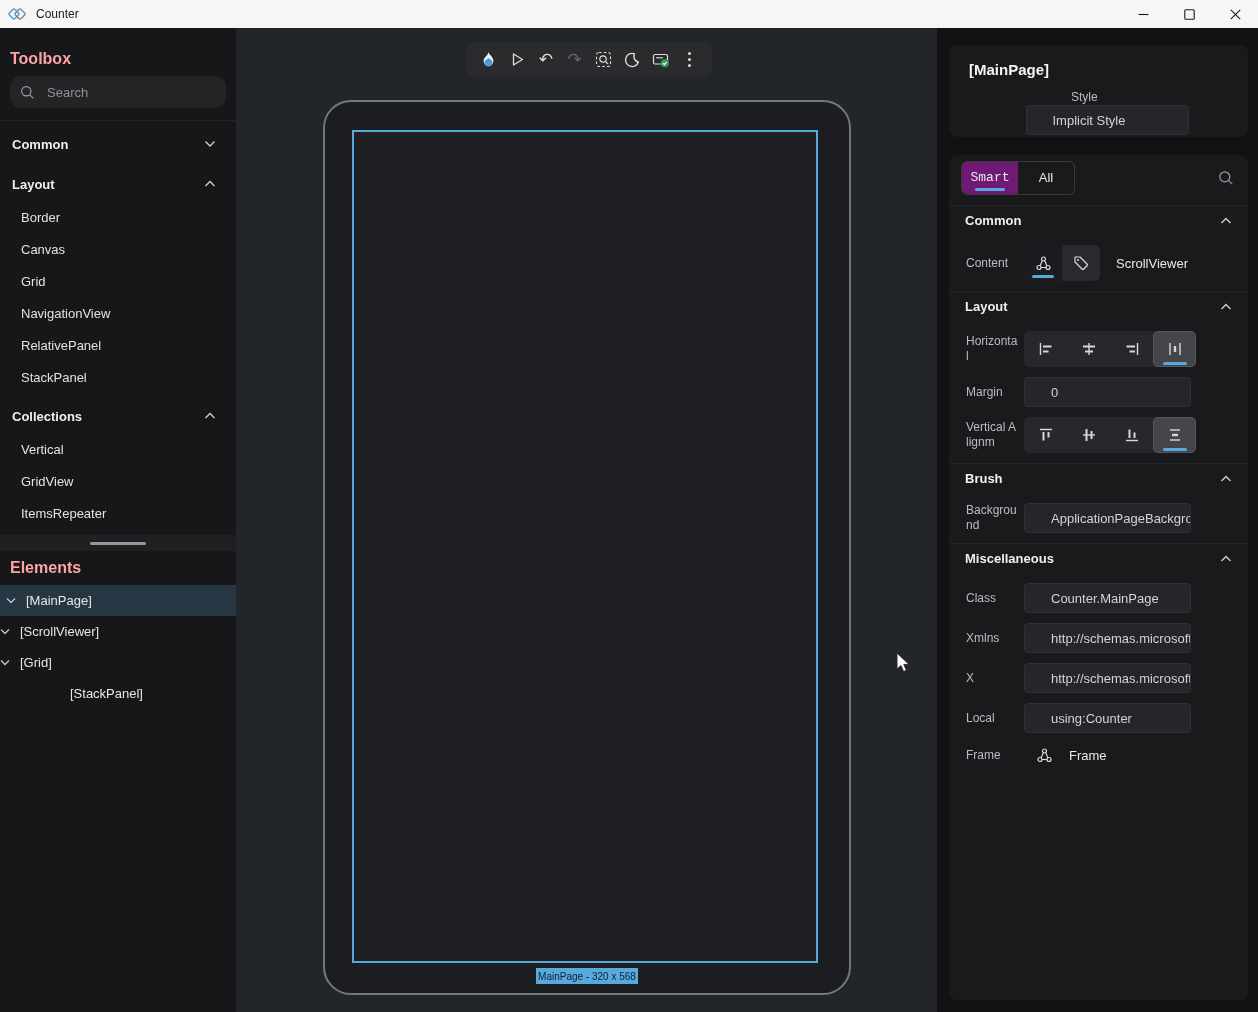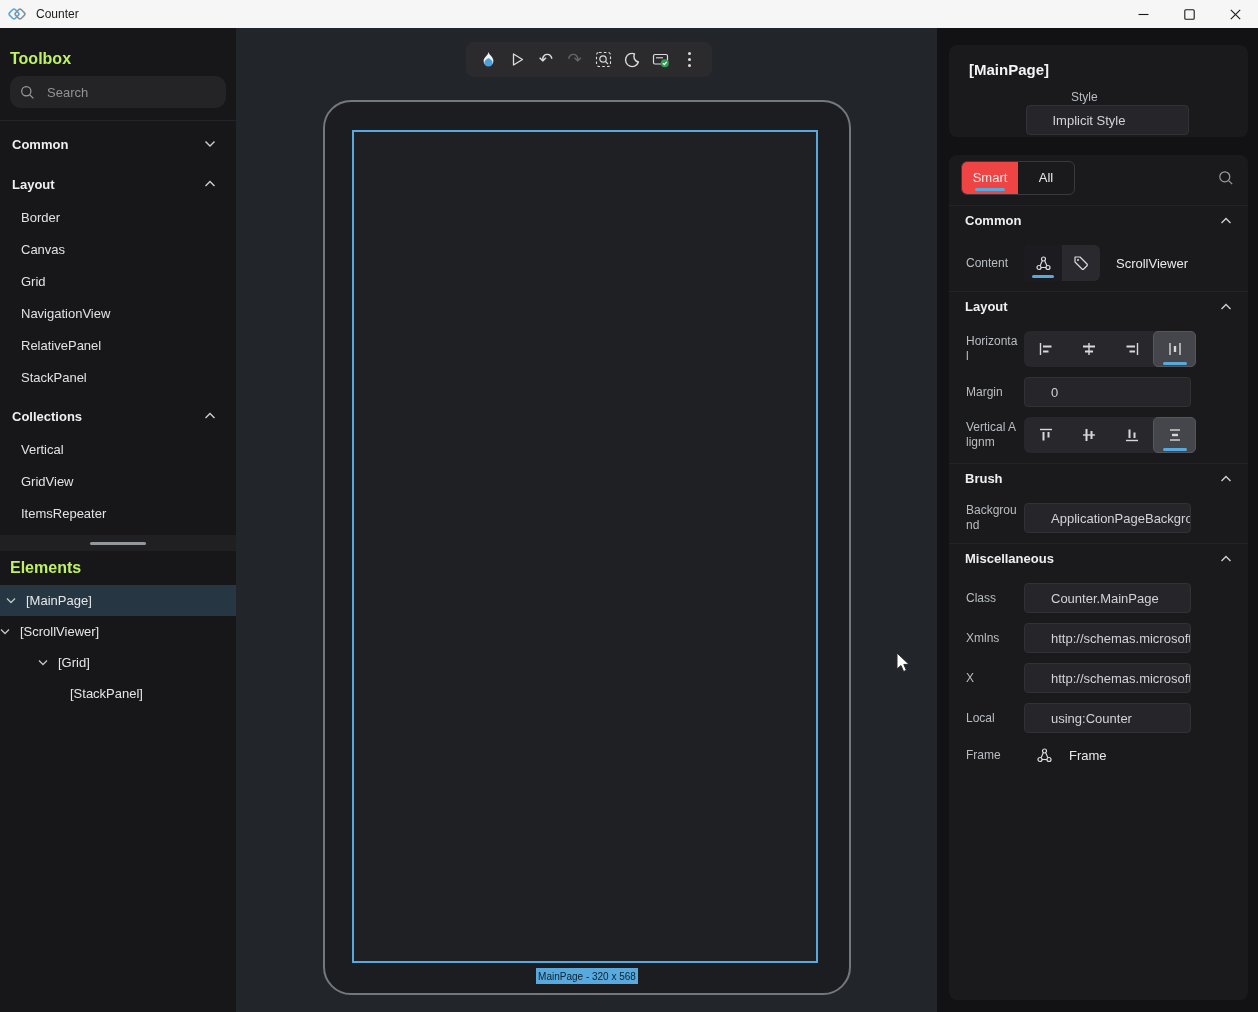--- a/index.html
+++ b/index.html
@@ -27,21 +27,21 @@
   }
   .canvas-area {
     position:absolute; left:236px; top:28px; width:701px; height:984px;
     background:#22252a;
   }
   .right-area {
     position:absolute; left:937px; top:28px; width:321px; height:984px;
     background:#121214;
   }
   
-  .pane-title { font-size:16px; font-weight:bold; color:#bef264; margin:22px 0 8px 10px; }
+  .pane-title { font-size:16px; font-weight:bold; color:#fca5a5; margin:22px 0 8px 10px; }
   .searchbox {
     margin:0 10px; height:32px; background:#242427; border-radius:11px;
     display:flex; align-items:center; padding:0 10px; color:#8f9296;
   }
   .searchbox input {
     background:transparent; border:none; outline:none; color:#cfcfcf;
     font-size:13px; margin-left:12px; width:150px; font-family:"Liberation Sans",sans-serif;
   }
   .searchbox input::placeholder { color:#8f9296; }
   .side-divider { height:1px; background:#242428; margin:12px 0 0 0; }
@@ -107,21 +107,21 @@
     overflow:hidden; white-space:nowrap; flex:0 0 auto;
   }
   .field.w163 { width:163px; }
   .field.w167 { width:167px; }
   .tabsbar { display:flex; align-items:center; padding:5px 14px 0 12px; height:40px; }
   .tabgroup { display:flex; border:1px solid #3a3a3e; border-radius:6px; overflow:hidden; height:34px; }
   .tab {
     width:56px; display:flex; align-items:center; justify-content:center;
     font-size:13px; color:#e8e8e8; position:relative; cursor:default;
   }
-  .tab.active { background:#ef4444; }
+  .tab.active { background:#701a75;font-family:Liberation Mono, monospace; }
   .tab .underline { position:absolute; bottom:3px; left:13px; width:30px; height:3px; border-radius:2px; background:#58a9dd; }
   .tabsbar .spacer { flex:1; }
   .sect-header {
     display:flex; align-items:center; justify-content:space-between;
     padding:0 16px; height:30px; margin-top:10px; border-top:1px solid #242428;
   }
   .sect-header .lbl { font-size:13px; font-weight:bold; color:#efefef; }
   .seggroup { display:flex; background:#2a2a2e; border-radius:6px; overflow:hidden; height:36px; }
   .seg {
     width:38px; display:flex; align-items:center; justify-content:center;
@@ -234,21 +234,21 @@
     <span>[MainPage]</span>
   </div>
   <div class="tree-row" style="">
     <span class="tree-chev">
       <svg width="10" height="7" viewBox="0 0 10 7">
           <polyline points="1,1.5 5,5.5 9,1.5" fill="none" stroke="currentColor" stroke-width="1.3"></polyline>
         </svg>
     </span>
     <span>[ScrollViewer]</span>
   </div>
-  <div class="tree-row" style="padding-left:38px;">
+  <div class="tree-row" style="">
     <span class="tree-chev">
       <svg width="10" height="7" viewBox="0 0 10 7">
           <polyline points="1,1.5 5,5.5 9,1.5" fill="none" stroke="currentColor" stroke-width="1.3"></polyline>
         </svg>
     </span>
     <span>[Grid]</span>
   </div>
   <div class="tree-row" style="padding-left:70px;">
     <span>[StackPanel]</span>
   </div>

